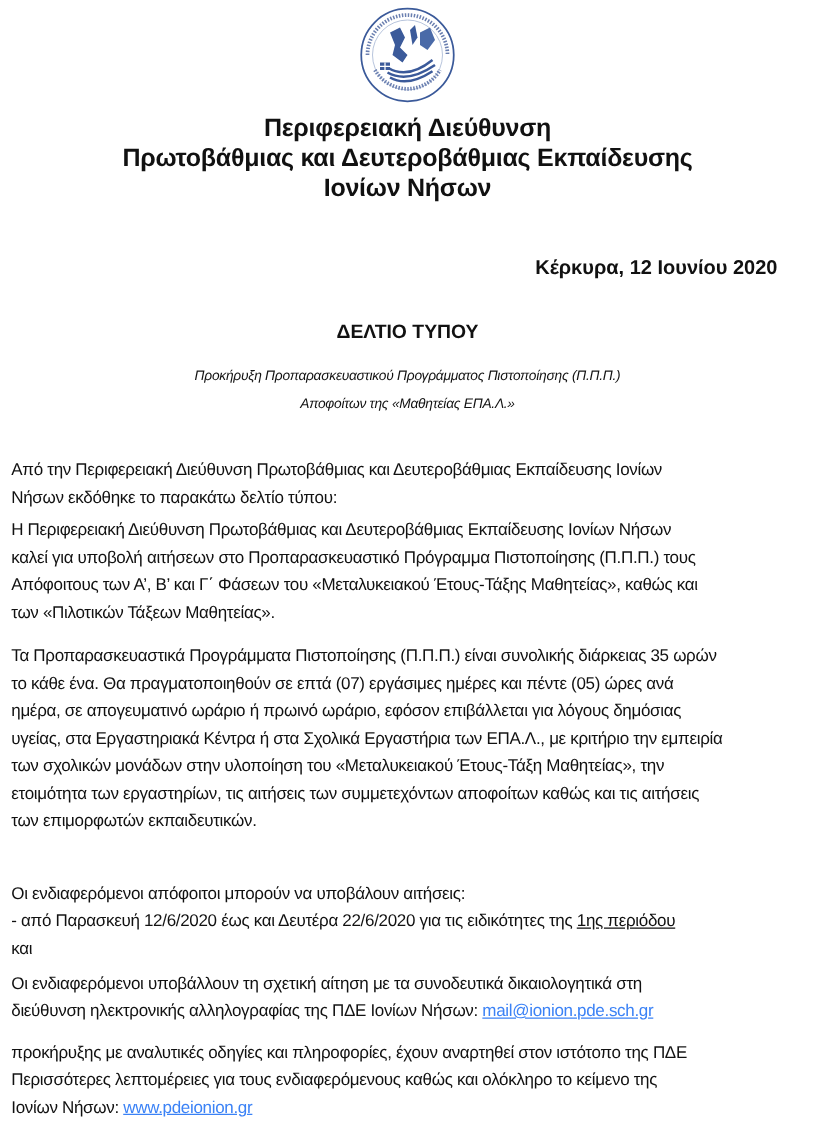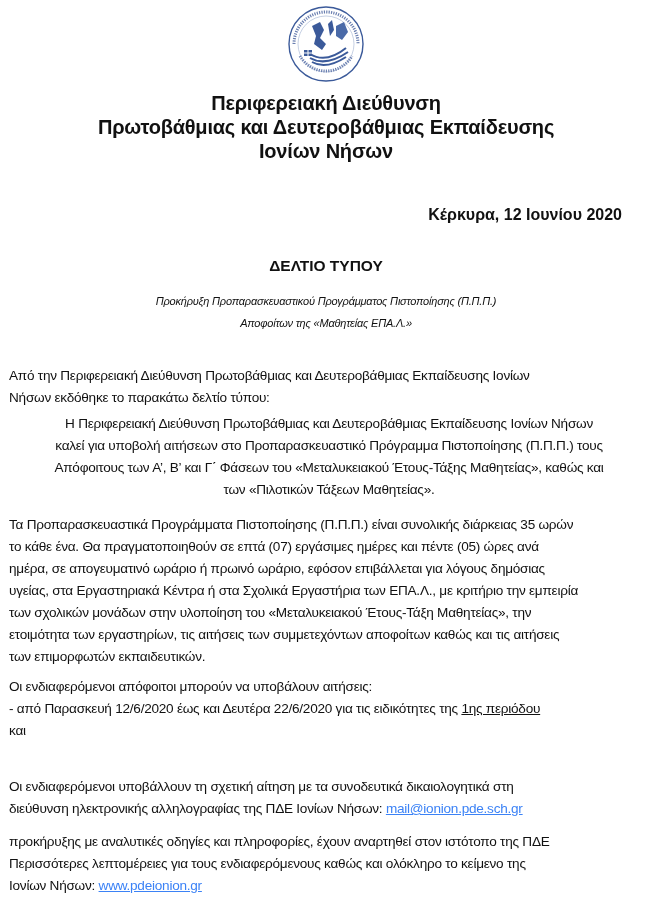--- a/index.html
+++ b/index.html
@@ -27,23 +27,23 @@
   .subtitle {
     position: absolute; left: 0; width: 652px; top: 290px;
     text-align: center; font-style: italic; font-size: 11px; line-height: 22px;
     letter-spacing: -0.2px;
   }
   .para {
     position: absolute; left: 9px; width: 640px;
     font-size: 13.6px; line-height: 22px; letter-spacing: -0.25px;
   }
   .p1 { top: 351px; margin-top: 14px; }
-  .p2 { top: 413px; text-align: center; }
+  .p2 { top: 413px; }
   .p3 { top: 514px; }
-  .p4 { top: 676px; }
+  .p4 { top: 704px; }
   .p5 { top: 776px; }
   .p6 { top: 831px; }
   b { font-weight: normal; }
   .u { text-decoration: underline; }
   a.link { color: #3b82f6; text-decoration: underline; }
 </style>
 </head>
 <body>
 
 <div class="logo">

